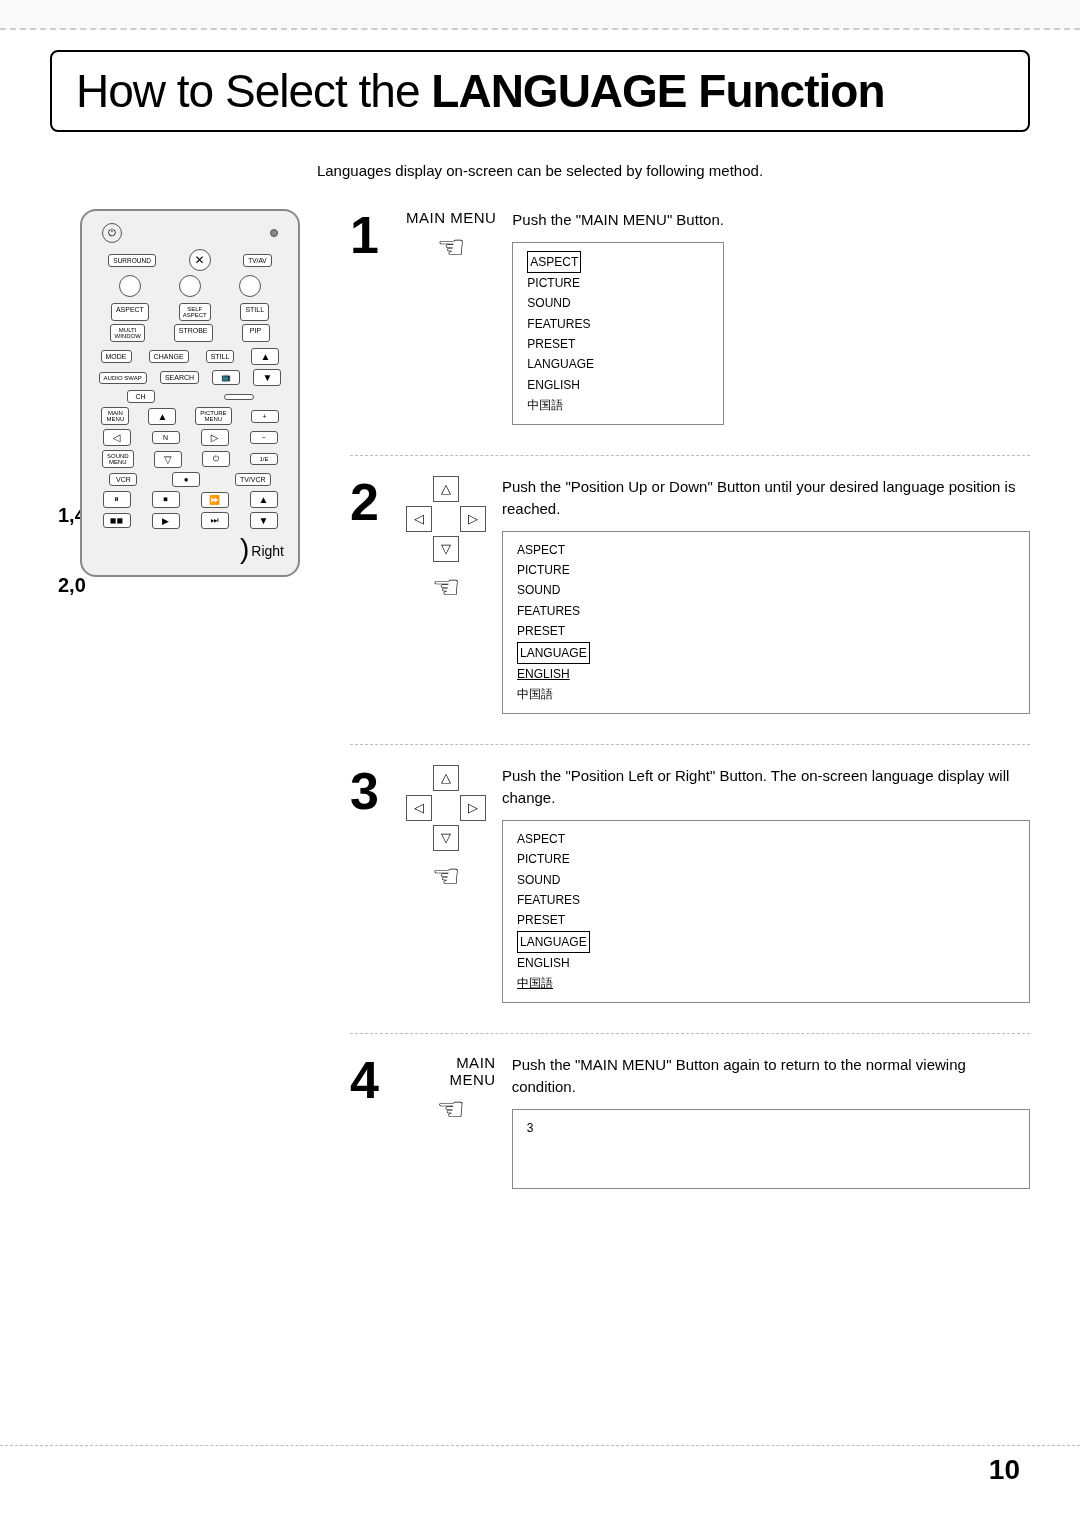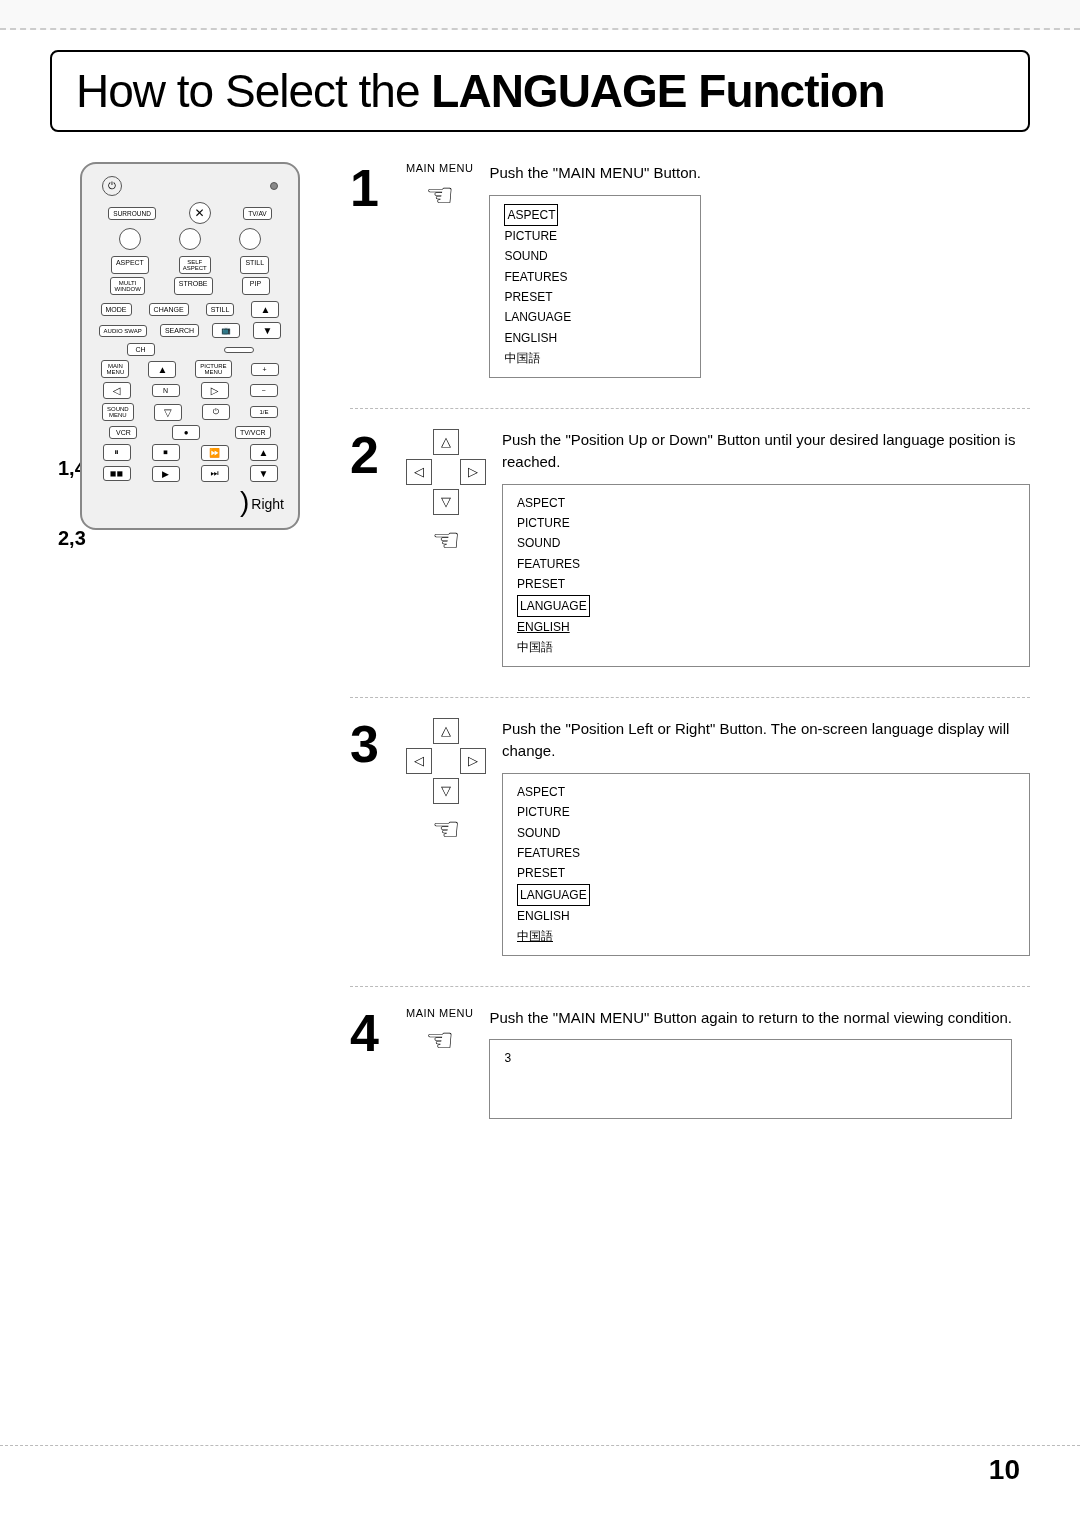--- a/index.html
+++ b/index.html
@@ -248,23 +248,23 @@
     .open-label {
       font-size: 14px;
       margin-top: 4px;
     }
 
     .hand-icon {
       font-size: 32px;
     }
 
     .main-menu-label {
-      font-size: 11px;
+      font-size: 15px;
       letter-spacing: 0.5px;
-      text-align: center;
+      text-align: right;
       margin-bottom: 2px;
     }
 
     .step-with-icon {
       display: flex;
       flex-direction: column;
       align-items: center;
     }
   </style>
 </head>
@@ -274,27 +274,28 @@
 
 <div class="page-container" style="padding-top:50px;">
 
   
   <div class="title-box">
     <h1>
       <span class="normal">How to Select the </span><span>LANGUAGE Function</span>
     </h1>
   </div>
 
+  <p class="subtitle">Languages display on-screen can be selected by following method.</p>
 
   <div class="content-layout">
 
     <div class="remote-section">
 
       <div style="position:absolute; left:8px; top:295px; font-size:20px; font-weight:900;">1,4</div>
-      <div style="position:absolute; left:8px; top:365px; font-size:20px; font-weight:900;">2,3</div>
+      <div style="position:absolute; left:8px; top:365px; font-size:20px; font-weight:900;">2,0</div>
 
       <div class="remote-body">
 
         <div class="remote-top-row">
           <div class="remote-power">⏻</div>
           <div class="remote-led"></div>
         </div>
 
         <div class="remote-row" style="margin-bottom:4px;">
           <div style="text-align:center;">

